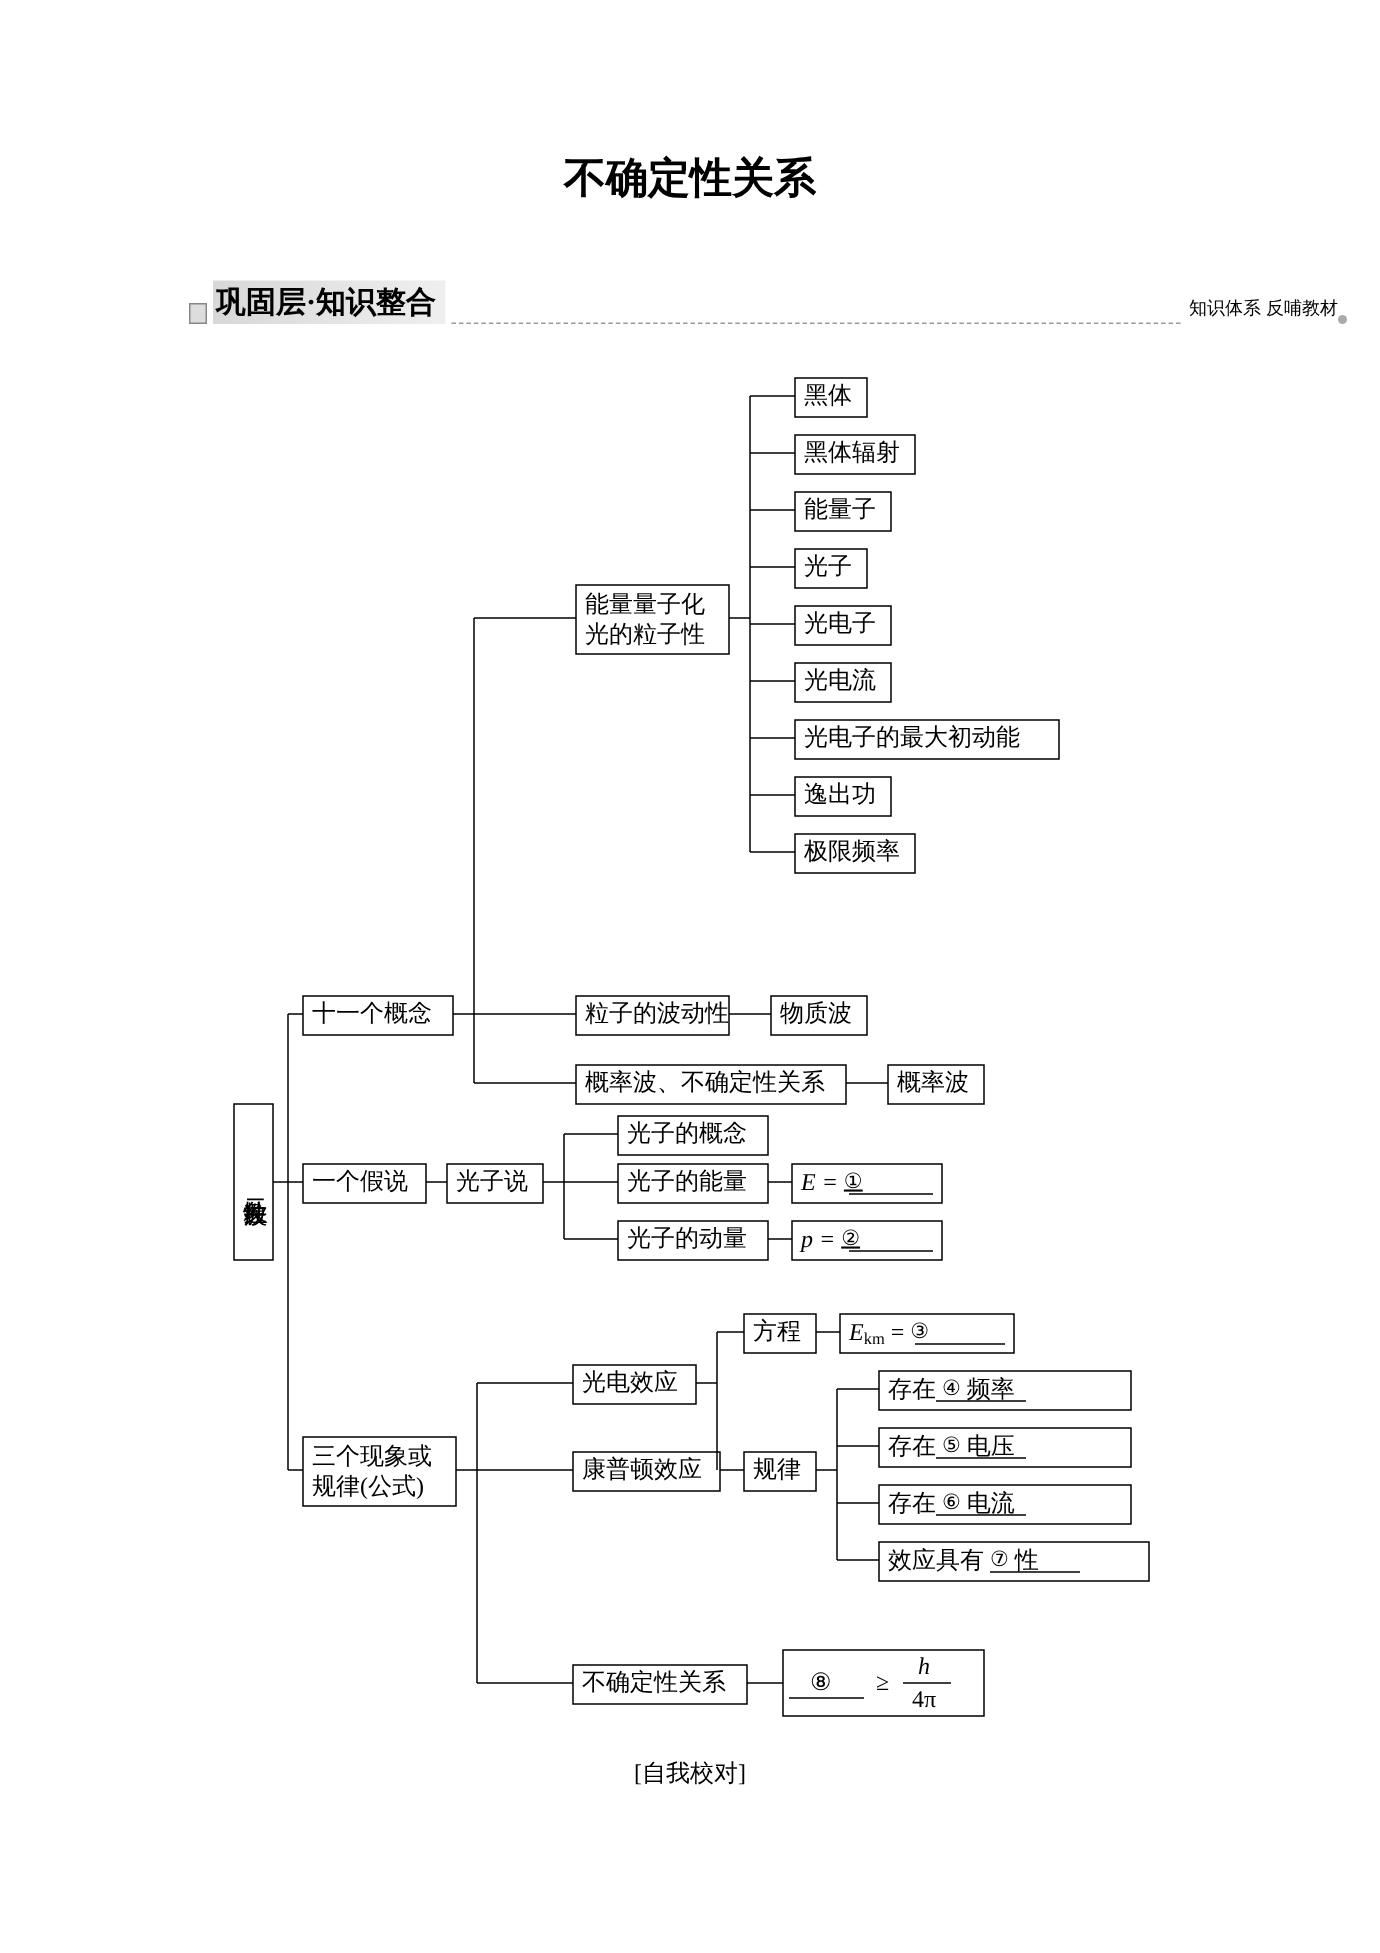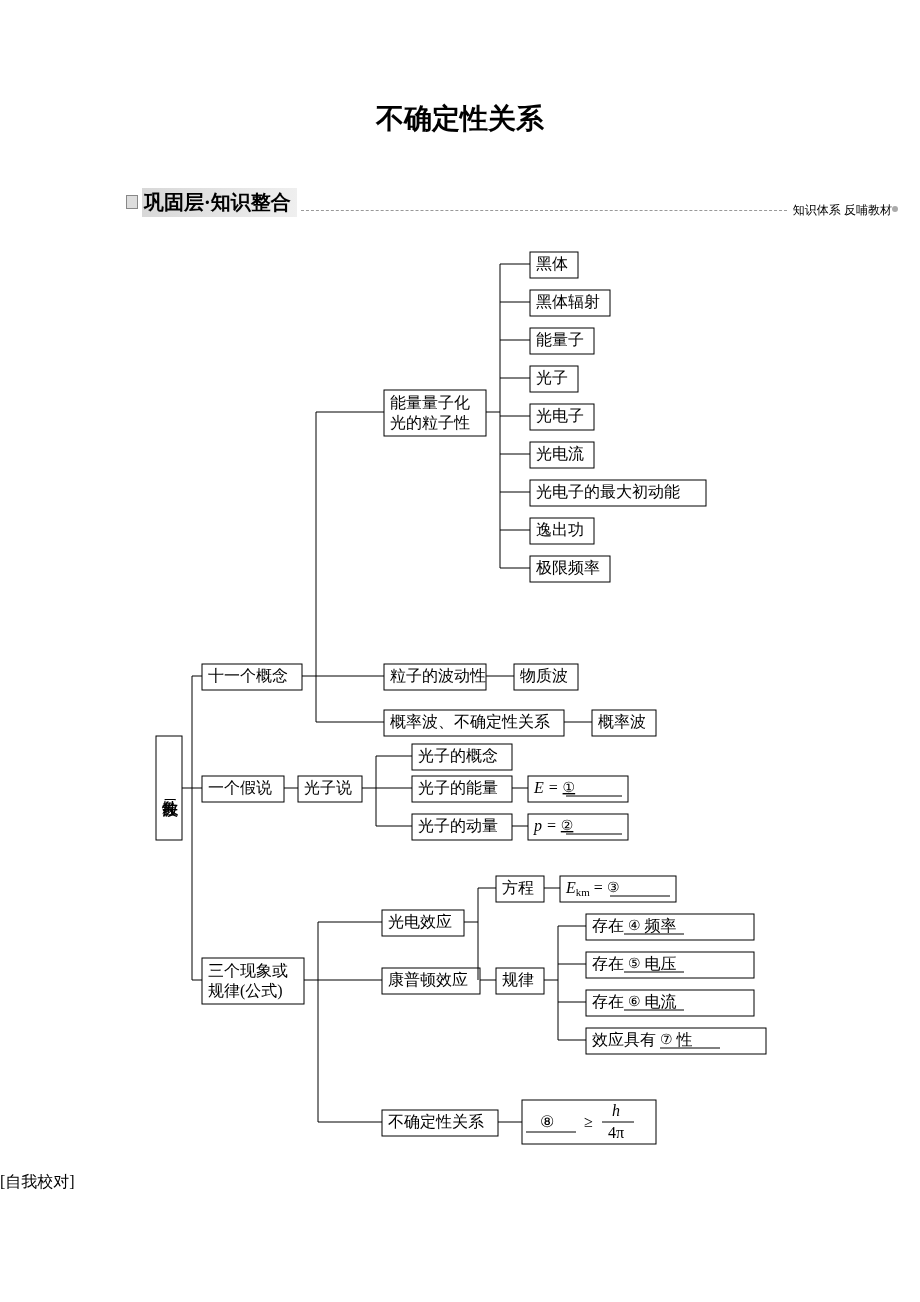--- a/index.html
+++ b/index.html
@@ -18,21 +18,21 @@
       margin-top: 100px;
       font-family: "SimHei", "黑体", sans-serif;
     }
     .section-header {
       position: absolute;
       top: 188px;
       left: 126px;
       right: 22px;
       height: 28px;
       display: flex;
-      align-items: center;
+      align-items: flex-end;
     }
     .arrow-icon {
       width: 12px;
       height: 14px;
       border: 1px solid #888;
       background: #ddd;
       margin-right: 4px;
       position: relative;
     }
     .section-title {
@@ -66,21 +66,21 @@
     .line { stroke: #000; stroke-width: 1; fill: none; }
     .num-circle { font-size: 14px; }
     .ital { font-style: italic; font-family: "Times New Roman", serif; }
     .sub { font-size: 11px; }
 
     .footer-note {
       position: absolute;
       top: 1172px;
       left: 0;
       width: 920px;
-      text-align: left;
+      text-align: center;
       font-size: 16px;
       font-family: "SimSun", serif;
     }
   </style>
 </head>
 <body>
 
 <div class="page-title">不确定性关系</div>
 
 <div class="section-header">

